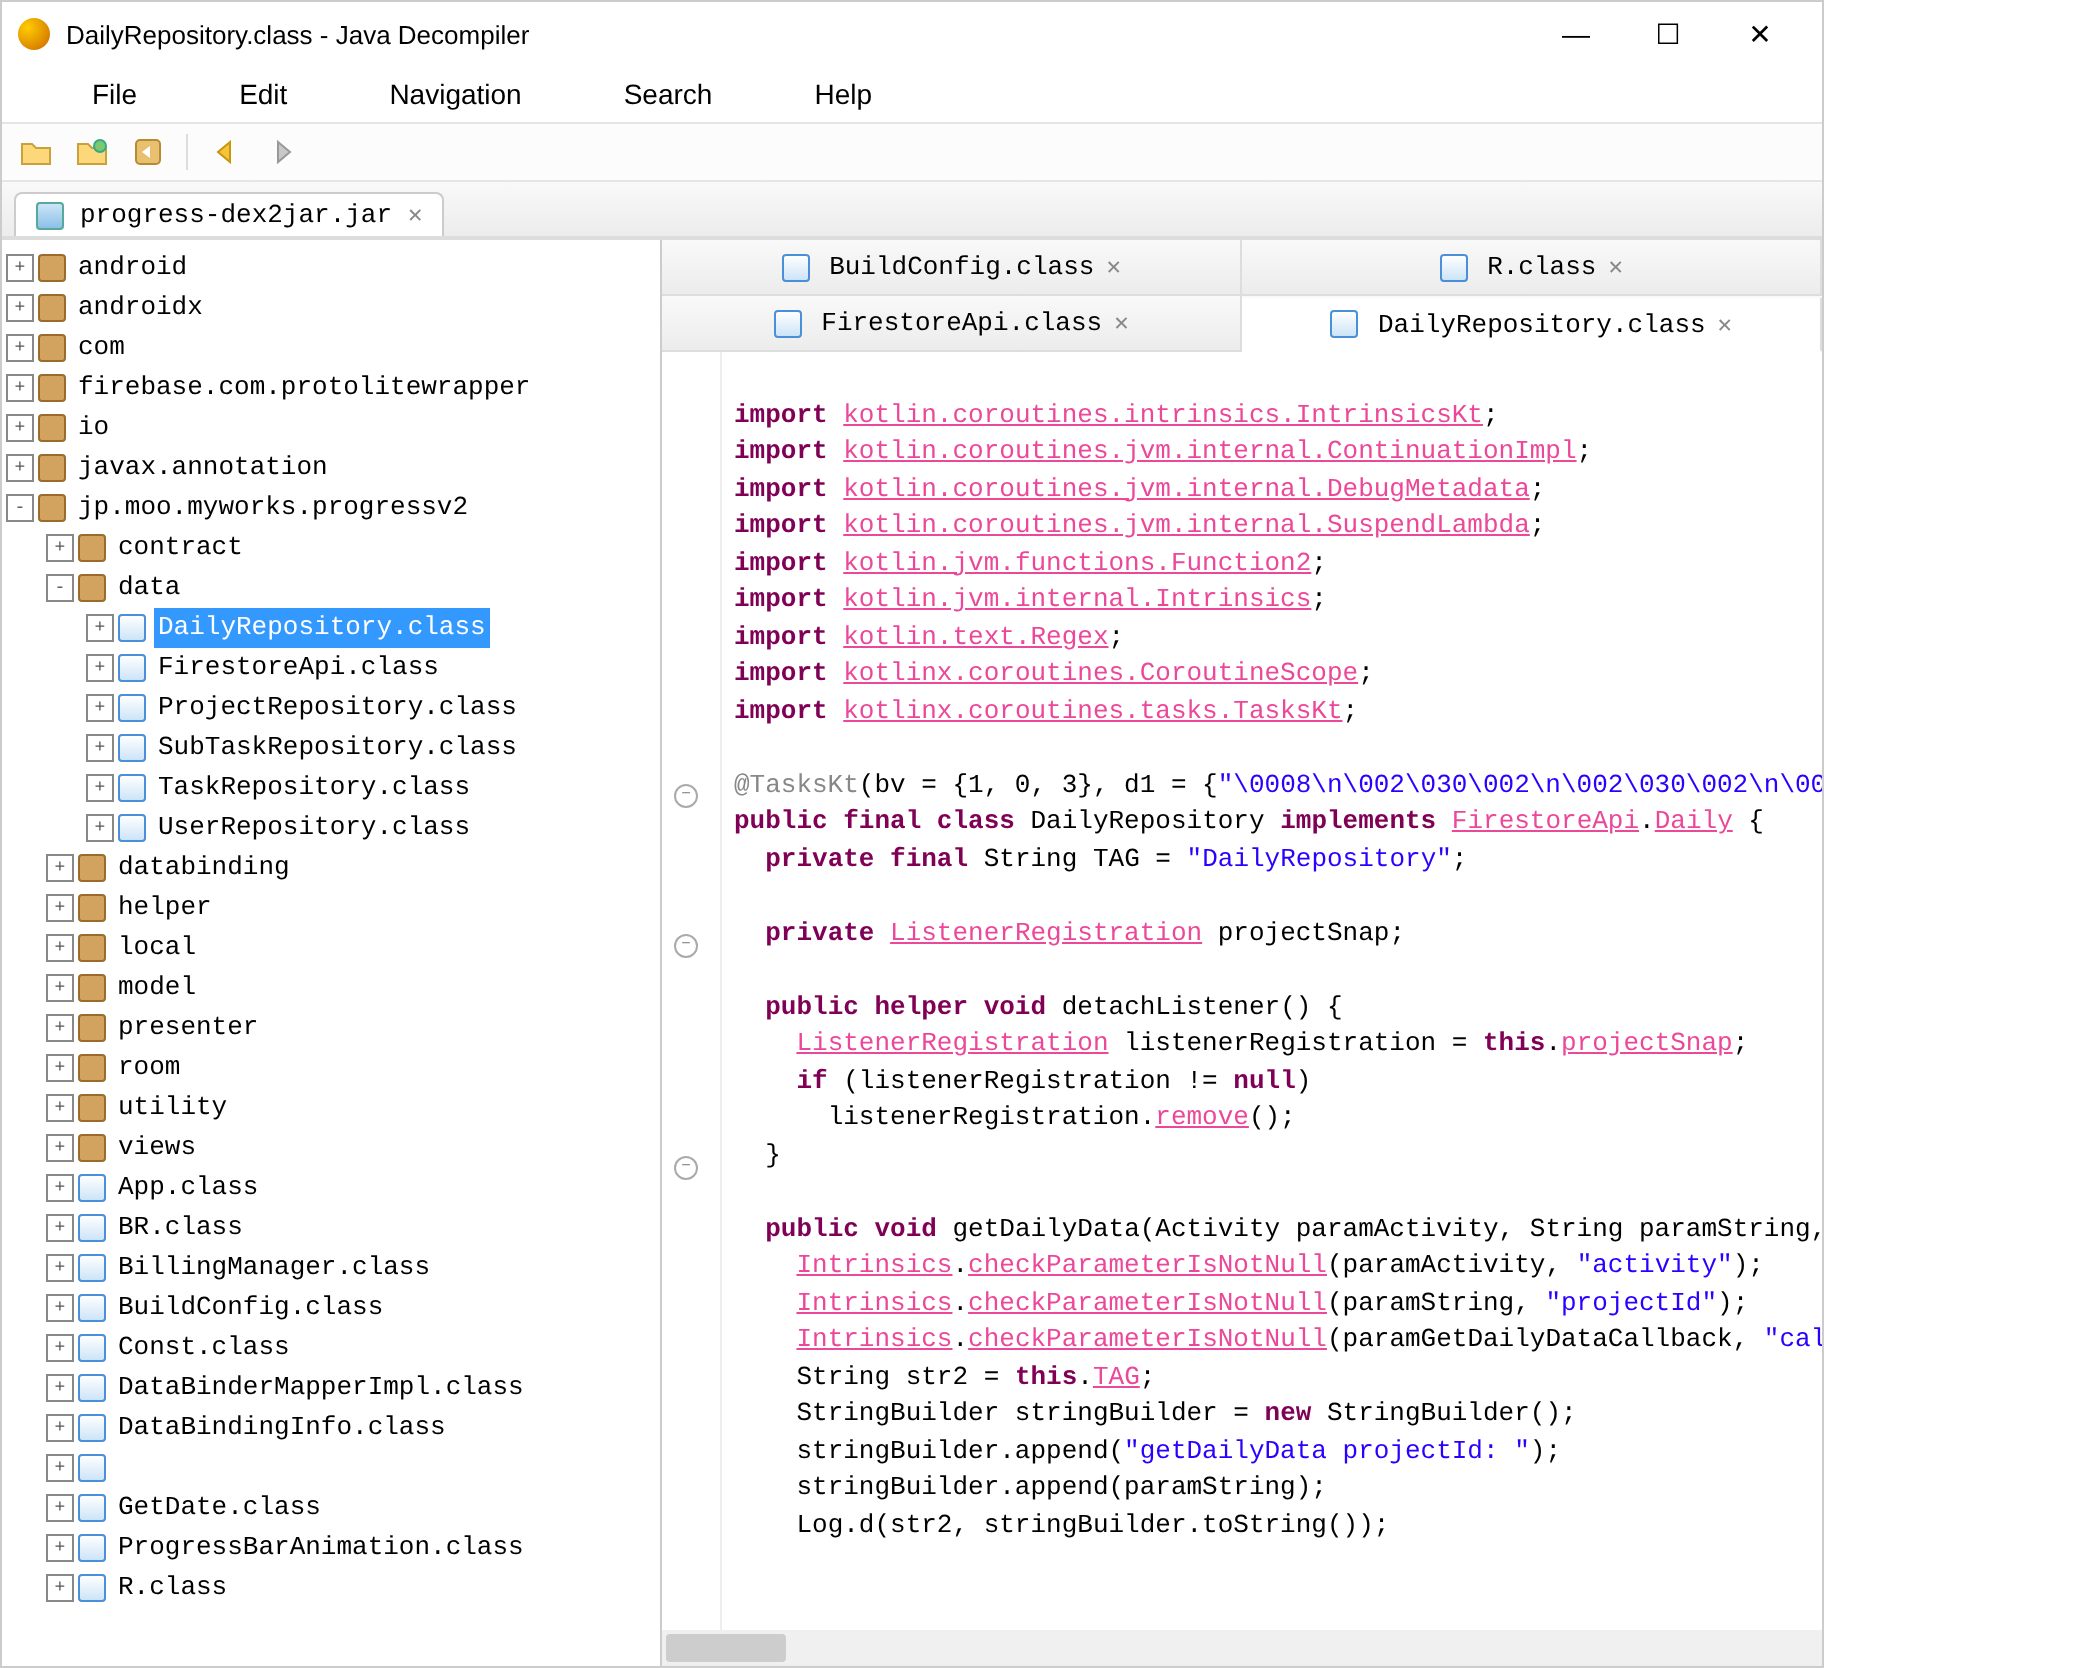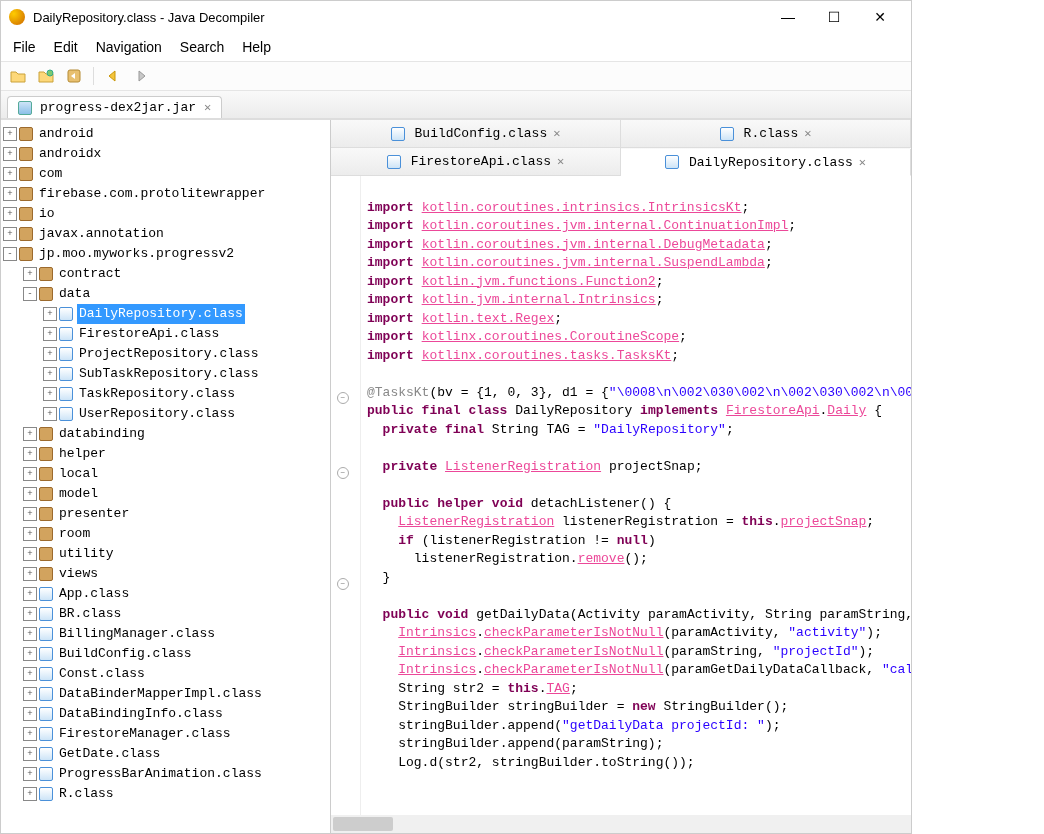--- a/index.html
+++ b/index.html
@@ -4,21 +4,21 @@
 <style>
 * { box-sizing: border-box; margin: 0; padding: 0; }
 body { font-family: "Segoe UI", Tahoma, sans-serif; font-size: 12px; background: #fff; overflow: hidden; width: 1044px; height: 834px; }
 .window { width: 912px; height: 834px; border: 1px solid #ccc; display: flex; flex-direction: column; background: #fff; }
 .titlebar { height: 32px; display: flex; align-items: center; padding: 0 8px; background: #fff; }
 .titlebar .app-icon { width: 16px; height: 16px; margin-right: 8px; background: radial-gradient(circle at 30% 30%, #fc0, #c60); border-radius: 50%; }
 .titlebar .title { flex: 1; font-size: 13px; }
 .titlebar .win-btns { display: flex; gap: 0; }
 .titlebar .win-btn { width: 46px; height: 30px; display: flex; align-items: center; justify-content: center; font-size: 14px; cursor: pointer; }
 .menubar { height: 28px; display: flex; align-items: center; padding: 0 12px; gap: 18px; font-size: 14px; }
-.menubar span { cursor: pointer; }
+.menubar span { cursor: pointer; margin-left: 33px; }
 .toolbar { height: 30px; border-top: 1px solid #e5e5e5; border-bottom: 1px solid #e5e5e5; background: #fcfcfc; display: flex; align-items: center; padding: 0 6px; gap: 6px; }
 .toolbar .tbtn { width: 22px; height: 22px; display: flex; align-items: center; justify-content: center; cursor: pointer; }
 .toolbar .sep { width: 1px; height: 18px; background: #ddd; margin: 0 2px; }
 .project-tab-row { height: 28px; background: linear-gradient(#f9f9f9,#ececec); border-bottom: 1px solid #ddd; display: flex; align-items: flex-end; padding: 0 6px; }
 .project-tab { background: #fff; border: 1px solid #ccc; border-bottom: none; border-radius: 4px 4px 0 0; padding: 3px 10px; font-family: "Courier New", monospace; font-size: 13px; display: flex; align-items: center; gap: 8px; }
 .jar-icon { width: 14px; height: 14px; display: inline-block; background: linear-gradient(#cde4f7,#8cc0e8); border: 1px solid #5a9; border-radius: 2px; }
 .close-x { color: #888; cursor: pointer; font-size: 12px; }
 .mainarea { flex: 1; display: flex; border-top: 1px solid #ddd; min-height: 0; }
 .sidebar { width: 330px; border-right: 1px solid #ccc; overflow: auto; padding: 4px 2px; font-family: "Courier New", monospace; font-size: 13px; line-height: 20px; }
 .tree-row { display: flex; align-items: center; white-space: nowrap; height: 20px; cursor: pointer; }
@@ -283,21 +283,20 @@
         <div class="tree-row">
           <span class="indent" style="width: 20px;"></span>
           <span class="exp">+</span>
           <span class="cls-icon"></span>
           <span class="tree-label">DataBindingInfo.class</span>
         </div>
         <div class="tree-row">
           <span class="indent" style="width: 20px;"></span>
           <span class="exp">+</span>
           <span class="cls-icon"></span>
-          <span class="tree-label">FirestoreManager.class</span>
         </div>
         <div class="tree-row">
           <span class="indent" style="width: 20px;"></span>
           <span class="exp">+</span>
           <span class="cls-icon"></span>
           <span class="tree-label">GetDate.class</span>
         </div>
         <div class="tree-row">
           <span class="indent" style="width: 20px;"></span>
           <span class="exp">+</span>

